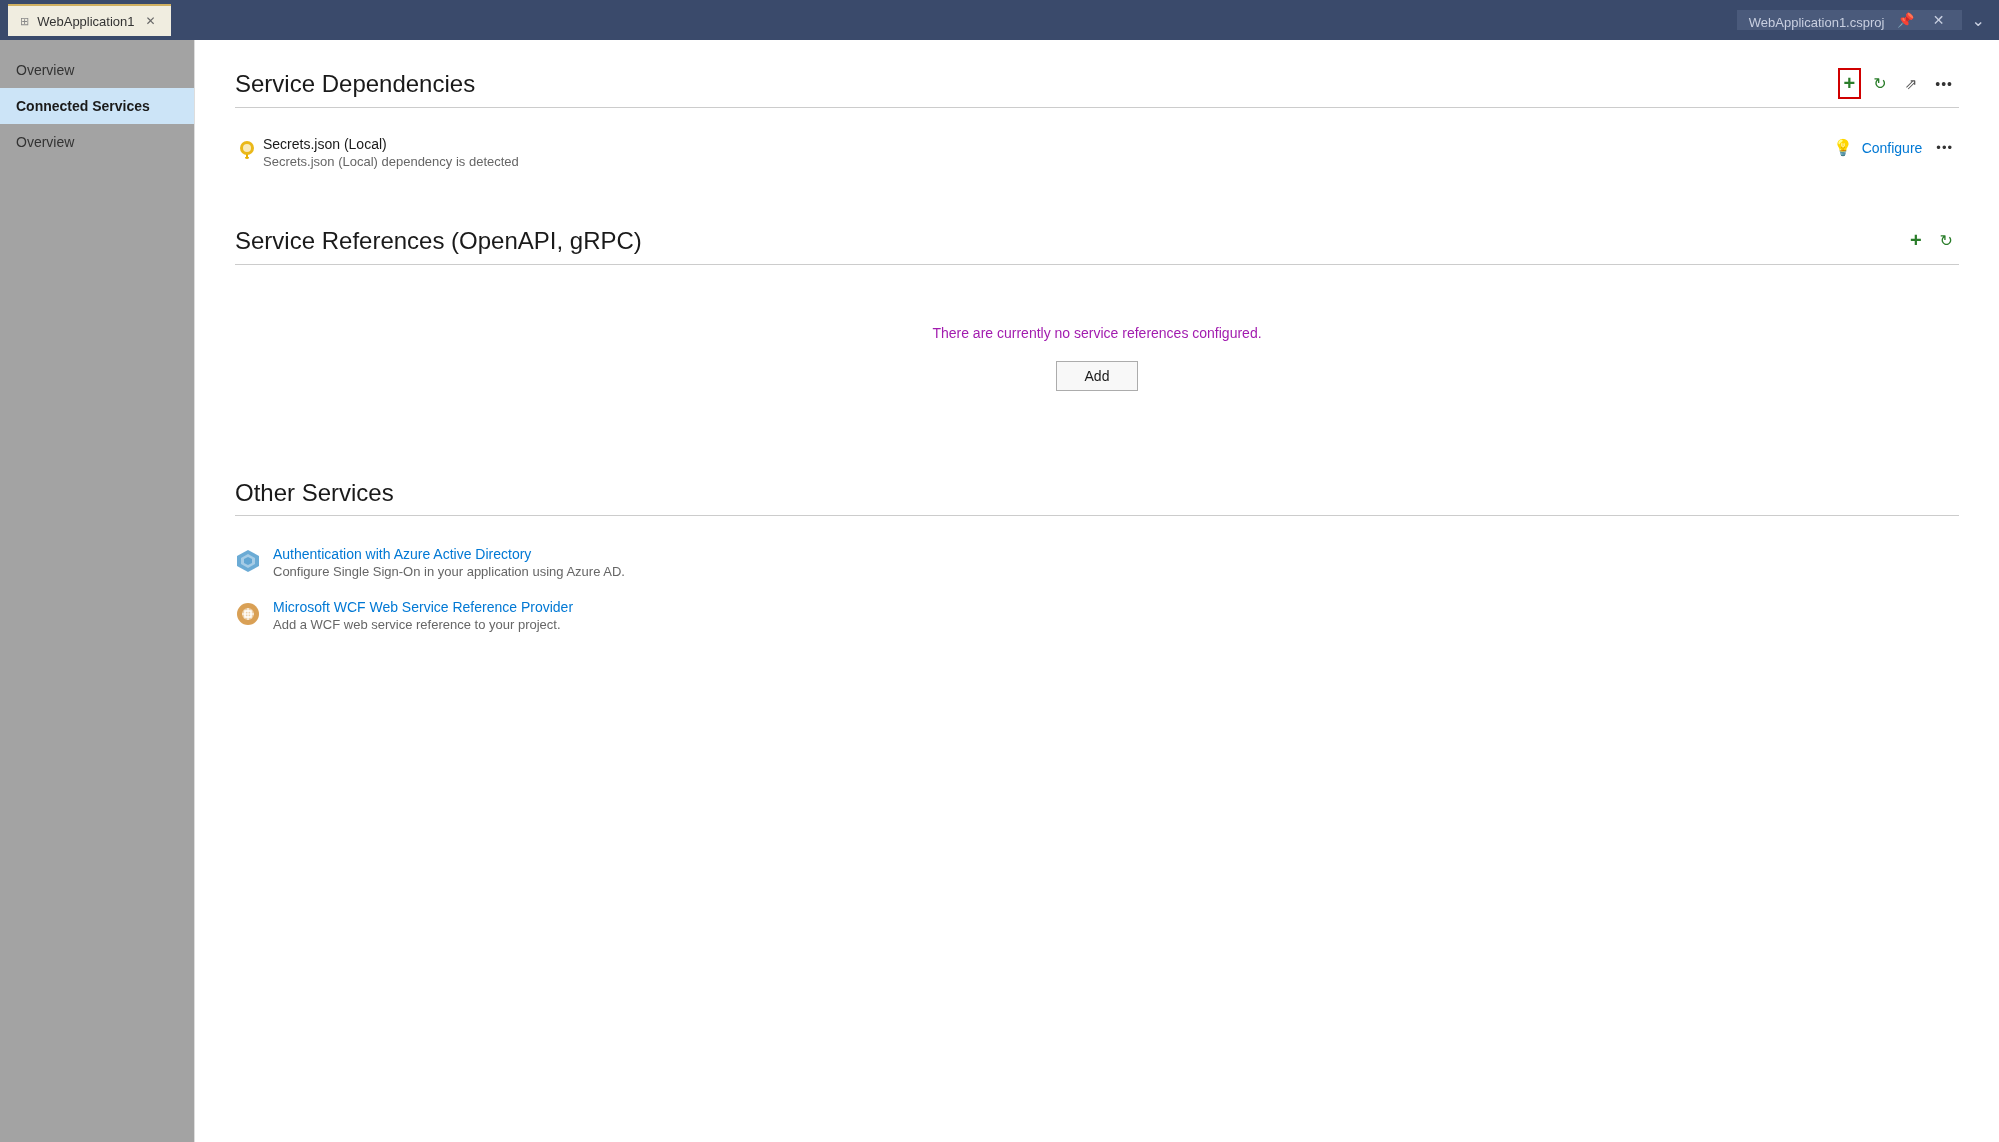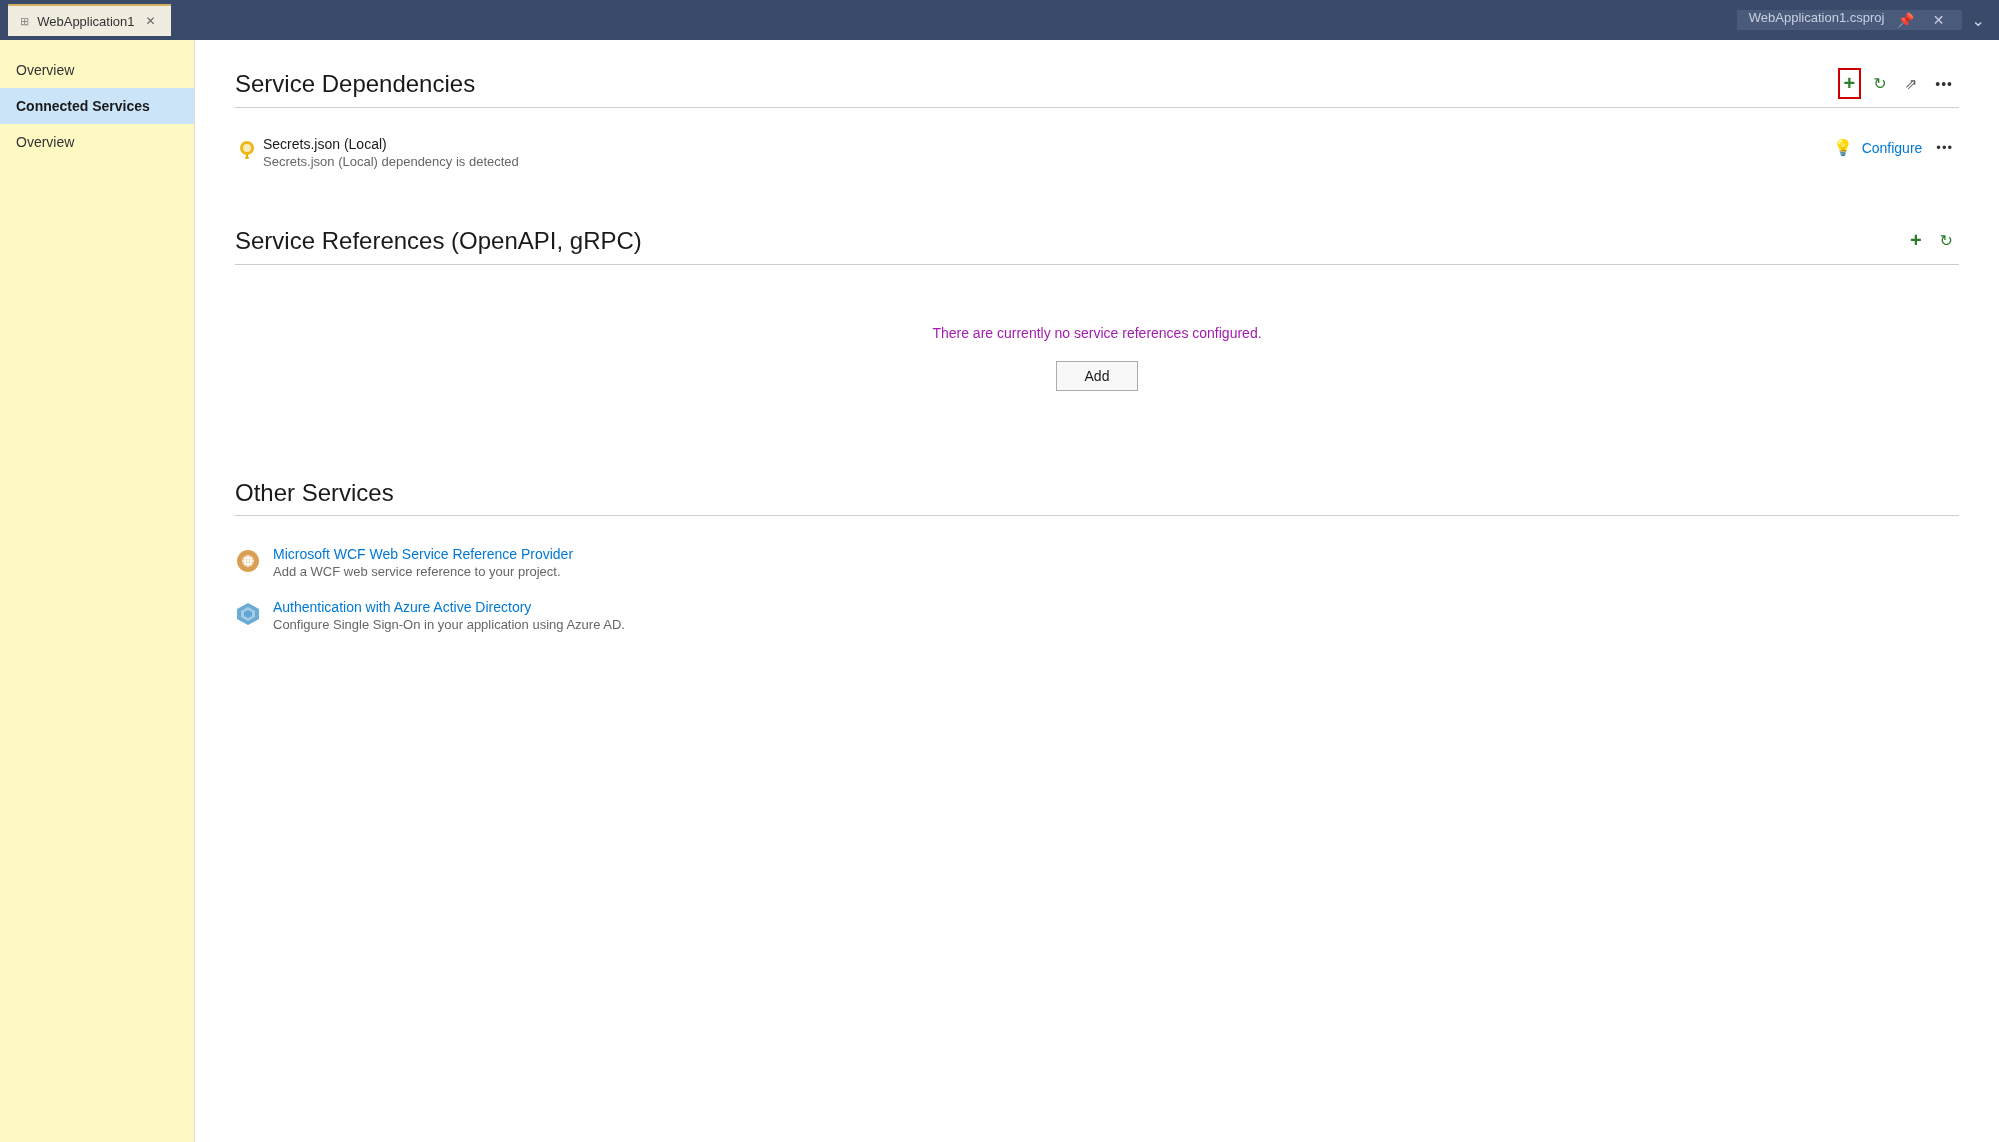--- a/index.html
+++ b/index.html
@@ -50,21 +50,21 @@
       align-items: center;
       gap: 4px;
       padding-right: 8px;
     }
     .title-bar-right .project-title {
       background: #4a5a7b;
       color: #c8cfe0;
       padding: 0 12px;
       font-size: 13px;
       display: flex;
-      align-items: flex-start;
+      align-items: flex-end;
       gap: 8px;
     }
     .title-btn {
       color: #c8cfe0;
       font-size: 14px;
       cursor: pointer;
       padding: 2px 5px;
     }
     .dropdown-btn {
       background: #3a4a6b;
@@ -79,21 +79,21 @@
     .main-layout {
       display: flex;
       flex: 1;
       background: #f0f0f0;
       overflow: hidden;
     }
 
     
     .sidebar {
       width: 195px;
-      background: #fef9c3;
+      background: #a3a3a3;
       padding: 12px 0;
       flex-shrink: 0;
       border-right: 1px solid #ddd;
     }
     .sidebar-item {
       padding: 10px 16px;
       font-size: 14px;
       color: #333;
       cursor: pointer;
     }
@@ -354,43 +354,43 @@
     </div>
 
     <div class="section">
       <div class="section-header">
         <h2 class="section-title">Other Services</h2>
       </div>
 
       <div class="other-service-item">
         <div class="other-icon">
           <svg width="26" height="26" viewBox="0 0 26 26">
+            <polygon points="13,2 24,8 24,18 13,24 2,18 2,8" fill="#5ba2d0" opacity="0.9"></polygon>
+            <polygon points="13,6 20,10 20,16 13,20 6,16 6,10" fill="white" opacity="0.4"></polygon>
+            <polygon points="13,9 17,11 17,15 13,17 9,15 9,11" fill="#5ba2d0" opacity="0.9"></polygon>
+          </svg>
+        </div>
+        <div class="other-info">
+          <div class="other-name">Authentication with Azure Active Directory</div>
+          <div class="other-desc">Configure Single Sign-On in your application using Azure AD.</div>
+        </div>
+      </div>
+
+      <div class="other-service-item">
+        <div class="other-icon">
+          <svg width="26" height="26" viewBox="0 0 26 26">
             <circle cx="13" cy="13" r="11" fill="#d0882a" opacity="0.8"></circle>
             <circle cx="13" cy="13" r="6" fill="white" opacity="0.5"></circle>
             <path d="M10,10 L16,10 L16,16 L10,16 Z" fill="none" stroke="white" stroke-width="1.5"></path>
             <line x1="13" y1="7" x2="13" y2="19" stroke="white" stroke-width="1"></line>
             <line x1="7" y1="13" x2="19" y2="13" stroke="white" stroke-width="1"></line>
           </svg>
         </div>
         <div class="other-info">
           <div class="other-name">Microsoft WCF Web Service Reference Provider</div>
           <div class="other-desc">Add a WCF web service reference to your project.</div>
         </div>
       </div>
 
-      <div class="other-service-item">
-        <div class="other-icon">
-          <svg width="26" height="26" viewBox="0 0 26 26">
-            <polygon points="13,2 24,8 24,18 13,24 2,18 2,8" fill="#5ba2d0" opacity="0.9"></polygon>
-            <polygon points="13,6 20,10 20,16 13,20 6,16 6,10" fill="white" opacity="0.4"></polygon>
-            <polygon points="13,9 17,11 17,15 13,17 9,15 9,11" fill="#5ba2d0" opacity="0.9"></polygon>
-          </svg>
-        </div>
-        <div class="other-info">
-          <div class="other-name">Authentication with Azure Active Directory</div>
-          <div class="other-desc">Configure Single Sign-On in your application using Azure AD.</div>
-        </div>
-      </div>
-
     </div>
 
   </div>
 </div>
 
 </body></html>

